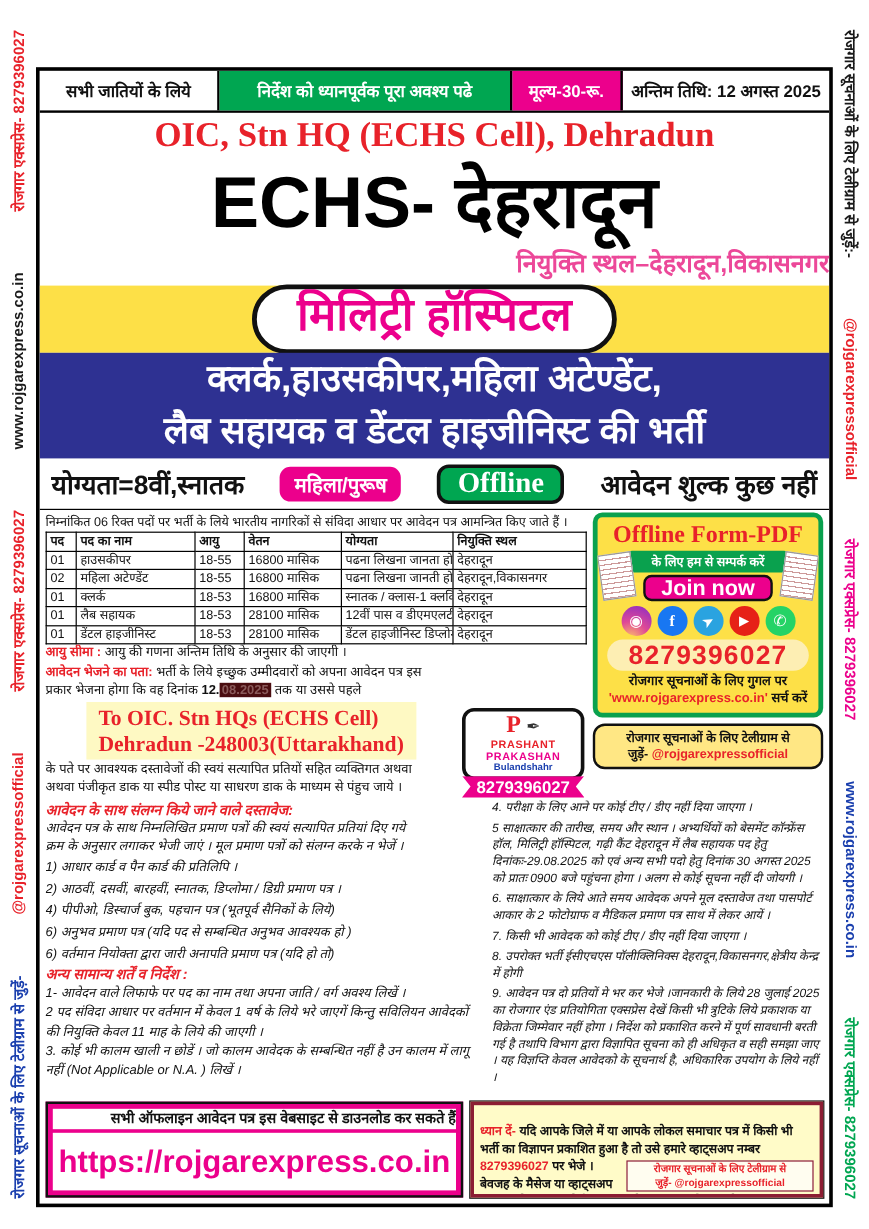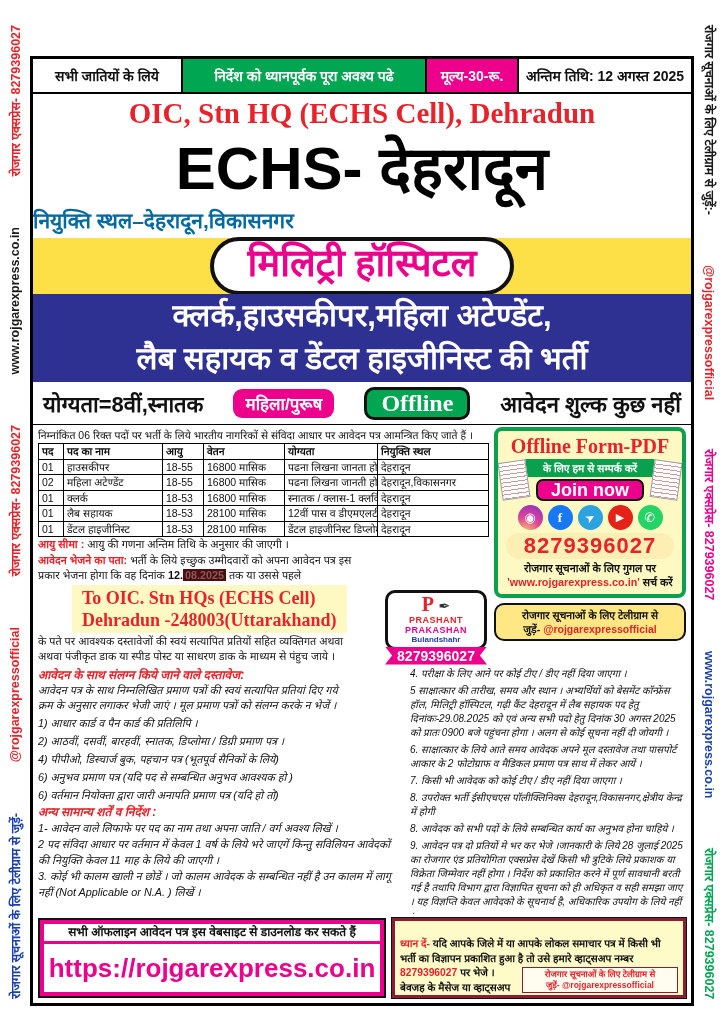--- a/index.html
+++ b/index.html
@@ -22,21 +22,21 @@
   .strip{height:33px;display:flex;border-bottom:2px solid #000;flex:none;}
   .strip .cell{display:flex;align-items:center;justify-content:center;font-weight:bold;font-size:14px;overflow:hidden;white-space:nowrap;}
   .cell-caste{width:148px;border-right:2px solid #000;color:#111;}
   .cell-read{flex:1;background:#00a651;color:#fff;border-right:2px solid #000;}
   .cell-price{width:90px;background:#ec008c;color:#fff;border-right:2px solid #000;}
   .cell-date{width:172px;color:#111;}
   
   .org{height:38px;flex:none;text-align:center;color:#e8222a;font-family:"Liberation Serif","DejaVu Serif",serif;
     font-weight:bold;font-size:29px;line-height:38px;white-space:nowrap;overflow:hidden;}
   .big-title{height:76px;flex:none;text-align:center;font-weight:800;font-size:60px;line-height:74px;color:#000;white-space:nowrap;overflow:hidden;}
-  .location{height:30px;flex:none;text-align:left;color:#0369a1;font-weight:800;font-size:21px;line-height:26px;}
+  .location{height:30px;flex:none;text-align:right;color:#ec4899;font-weight:800;font-size:21px;line-height:26px;}
   .greenband{height:56px;flex:none;background:#fde047;display:flex;align-items:center;justify-content:center;}
   .pill-hosp{background:#fff;border:4px solid #111;border-radius:34px;padding:0 34px;height:50px;line-height:44px;
     font-size:38px;font-weight:800;color:#ec008c;white-space:nowrap;overflow:hidden;}
   .blueband{height:88px;flex:none;background:#2e3192;color:#fff;text-align:center;font-weight:800;
     font-size:31px;line-height:43px;overflow:hidden;white-space:nowrap;}
   
   .eligrow{height:42px;flex:none;display:flex;align-items:center;justify-content:space-between;padding:0 10px;border-bottom:1.5px solid #000;}
   .elig-q,.elig-fee{font-weight:800;font-size:22px;white-space:nowrap;}
   .pill-gender{background:#ec008c;color:#fff;border-radius:9px;font-weight:800;font-size:17px;padding:3px 12px;white-space:nowrap;}
   .pill-offline{background:#00a651;color:#fff;border:3px solid #111;border-radius:10px;font-family:"Liberation Serif","DejaVu Serif",serif;
@@ -67,21 +67,21 @@
     clip-path:polygon(0 0,100% 0,93% 50%,100% 100%,0 100%,7% 50%);}
   .row2{flex:1;display:flex;gap:6px;min-height:0;overflow:hidden;margin-top:2px;font-style:italic;}
   .row2-left{width:366px;flex:none;min-width:0;overflow:hidden;}
   .row2-right{flex:1;min-width:0;overflow:hidden;font-size:10px;line-height:14px;}
   .sec-head{color:#e8222a;font-weight:800;font-size:12px;line-height:16px;white-space:nowrap;overflow:hidden;}
   .doc-intro{font-size:10.8px;line-height:15.5px;}
   .doc-item{font-size:10.8px;line-height:18px;white-space:nowrap;overflow:hidden;}
   .cond-item{font-size:10.8px;line-height:16px;}
   .rn-item{margin-bottom:3px;}
   
-  .offline-box{border:4px solid #0aa14e;border-radius:8px;background:#fef9c3;padding:3px 4px 5px;text-align:center;position:relative;overflow:hidden;}
+  .offline-box{border:4px solid #0aa14e;border-radius:8px;background:#fde047;padding:3px 4px 5px;text-align:center;position:relative;overflow:hidden;}
   .ofp-title{color:#e8222a;font-family:"Liberation Serif","DejaVu Serif",serif;font-weight:bold;font-size:20px;line-height:24px;white-space:nowrap;}
   .contact-pill{background:#0aa14e;color:#fff;border-radius:12px;font-size:10.5px;font-weight:bold;padding:2px 4px;margin:1px 16px 2px;white-space:nowrap;overflow:hidden;}
   .join-pill{background:#ec008c;color:#fff;border:2px solid #111;border-radius:7px;font-weight:800;font-size:18px;line-height:18px;margin:2px 34px;cursor:pointer;}
   .icons-row{display:flex;justify-content:center;gap:5px;margin:4px 0 3px;}
   .sicon{width:25px;height:25px;border-radius:50%;color:#fff;display:flex;align-items:center;justify-content:center;
     font-size:13px;font-weight:bold;flex:none;cursor:pointer;}
   .ig{background:radial-gradient(circle at 30% 110%,#fdc468 0%,#df4996 45%,#962fbf 90%);}
   .fb{background:#1877f2;font-family:"Liberation Serif","DejaVu Serif",serif;}
   .tg{background:#2aa3e0;} .tg span{display:inline-block;transform:rotate(-30deg);font-size:12px;}
   .yt{background:#e62117;font-size:11px;}
@@ -92,21 +92,21 @@
   .search-site{color:#e8222a;cursor:pointer;}
   .newspaper{position:absolute;width:26px;height:36px;background:#fff;border:1px solid #999;top:30px;
     background-image:repeating-linear-gradient(#fff 0 3px,#c99 3px 4px);}
   .np-l{left:2px;transform:rotate(-8deg);} .np-r{right:2px;transform:rotate(8deg);}
   .tg-box{background:#ffe784;border:2px solid #111;border-radius:10px;margin-top:5px;padding:3px 4px;
     font-size:10.5px;font-weight:bold;text-align:center;line-height:14px;}
   .tg-handle{color:#e8222a;cursor:pointer;}
   
   .bottom{height:80px;flex:none;display:flex;gap:6px;padding:2px 5px 5px;}
   .dl-box{width:348px;flex:none;background:#ec008c;padding:4px;display:flex;flex-direction:column;gap:3px;box-sizing:border-box;border:2px solid #111;}
-  .dl-note{background:#fff;font-weight:800;font-size:12px;text-align:center;line-height:17px;white-space:nowrap;overflow:hidden;}
+  .dl-note{background:#fff;font-weight:800;font-size:12px;text-align:right;line-height:17px;white-space:nowrap;overflow:hidden;}
   .dl-site{background:#fff;color:#ec008c;font-weight:800;font-size:26px;flex:1;display:flex;align-items:center;justify-content:center;cursor:pointer;}
   .att-box{flex:1;background:#fffbc8;border:3px solid #8c1d33;box-shadow:0 0 0 1px #111;padding:16px 5px;
     font-size:10.3px;font-weight:bold;line-height:14.5px;box-sizing:border-box;overflow:hidden;}
   .att-phone{color:#e8222a;cursor:pointer;}
   .att-inner{float:right;background:#fffdf0;border:1.5px solid #8c1d33;color:#e8222a;font-size:8.5px;line-height:11px;
     text-align:center;padding:1px 3px;margin:1px 0 0 4px;width:148px;}
 </style>
 </head>
 <body>
 
@@ -289,21 +289,20 @@
         <div class="cond-item">1-   आवेदन वाले लिफाफे पर पद का नाम तथा अपना जाति / वर्ग अवश्य लिखें ।</div>
         <div class="cond-item">2    पद संविदा आधार पर वर्तमान में केवल 1 वर्ष के लिये भरे जाएगें किन्तु सविलियन आवेदकों की नियुक्ति केवल 11 माह के लिये की जाएगी ।</div>
         <div class="cond-item">3.   कोई भी कालम खाली न छोडें । जो कालम आवेदक के सम्बन्धित नहीं है उन कालम में लागू नहीं (Not Applicable or N.A. ) लिखें ।</div>
       </div>
       <div class="row2-right">
         <div class="rn-item">4.   परीक्षा के लिए आने पर कोई टीए / डीए नहीं दिया जाएगा ।</div>
         <div class="rn-item">5    साक्षात्कार की तारीख, समय और स्थान । अभ्यर्थियों को बेसमेंट कॉन्फ्रेंस हॉल, मिलिट्री हॉस्पिटल, गढ़ी कैंट देहरादून में  लैब सहायक  पद हेतु दिनांकः-29.08.2025 को  एवं अन्य सभी पदो हेतु  दिनांक 30 अगस्त 2025 को प्रातः   0900 बजे पहुंचना होगा । अलग से कोई सूचना नहीं दी जोयगी ।</div>
         <div class="rn-item">6.   साक्षात्कार के लिये आते समय आवेदक अपने मूल दस्तावेज तथा पासपोर्ट आकार के 2 फोटोग्राफ व मैडिकल प्रमाण पत्र साथ में लेकर आयें ।</div>
         <div class="rn-item">7.   किसी भी आवेदक को कोई टीए / डीए नहीं दिया जाएगा ।</div>
         <div class="rn-item">8.   उपरोक्त  भर्ती ईसीएचएस पॉलीक्लिनिक्स देहरादून,विकासनगर,क्षेत्रीय केन्द्र में होगी</div>
-        <div class="rn-item">8.   आवेदक को सभी पदों के लिये सम्बन्धित कार्य का अनुभव होना चाहिये ।</div>
         <div class="rn-item">9.   आवेदन पत्र दो प्रतियों मे भर कर भेजे ।जानकारी के लिये 28 जुलाई 2025  का रोजगार एंड प्रतियोगिता एक्सप्रेस देखें किसी भी त्रुटिके लिये प्रकाशक या विक्रेता जिम्मेवार नहीं होगा । निर्देश को प्रकाशित करने में पूर्ण सावधानी बरती गई है तथापि विभाग द्वारा विज्ञापित सूचना को ही अधिकृत व सही समझा जाए । यह विज्ञप्ति केवल आवेदको के सूचनार्थ है, अधिकारिक उपयोग के लिये नहीं ।</div>
       </div>
     </div>
   </div>
 
   <div class="bottom">
     <div class="dl-box">
       <div class="dl-note">सभी ऑफलाइन आवेदन पत्र इस वेबसाइट से डाउनलोड कर सकते हैं</div>
       <div class="dl-site">https://rojgarexpress.co.in</div>
     </div>

